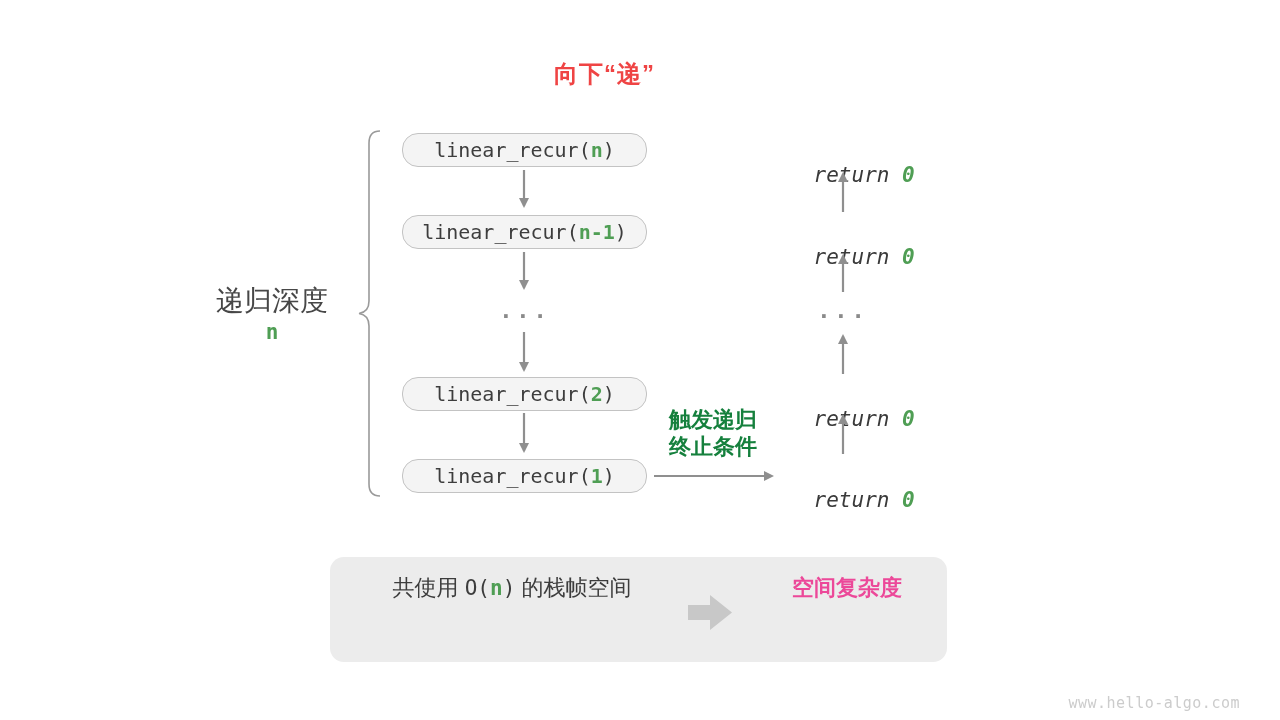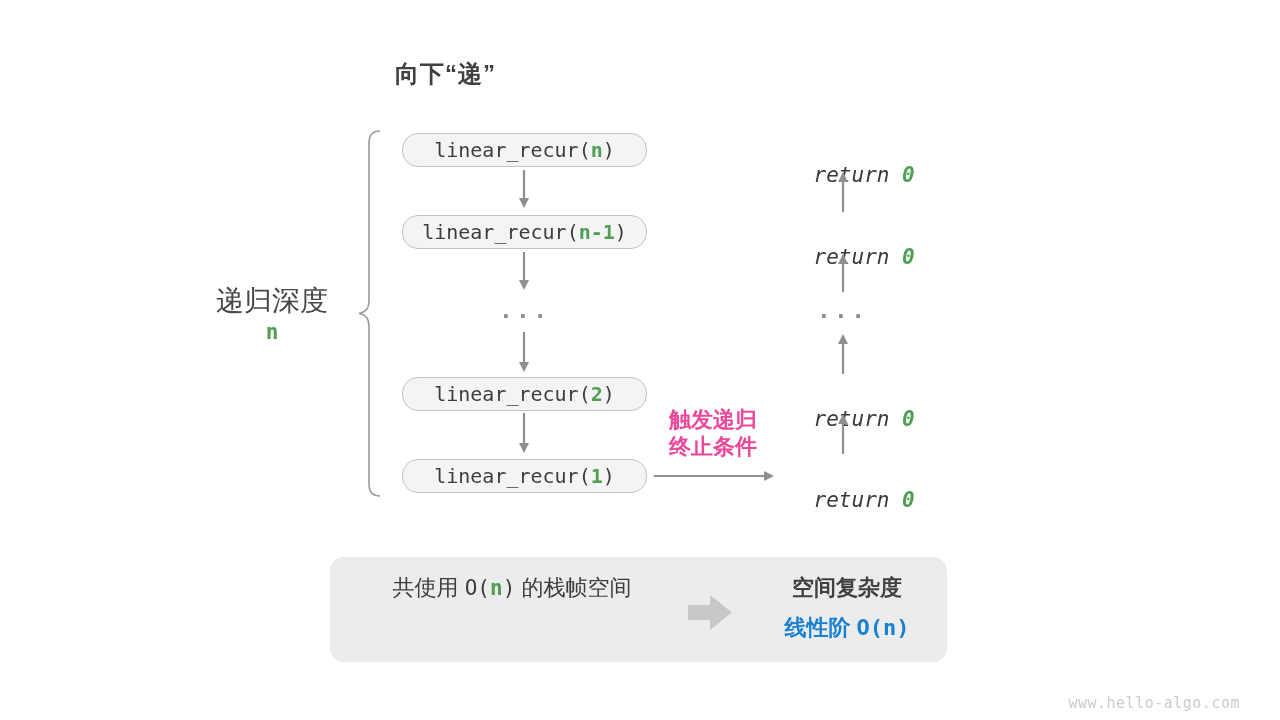--- a/index.html
+++ b/index.html
@@ -6,22 +6,22 @@
   .canvas{
     position:relative;width:1280px;height:720px;overflow:hidden;
     background:#ffffff;
     font-family:"Liberation Sans","DejaVu Sans",sans-serif;
   }
   .mono{font-family:"DejaVu Sans Mono","Liberation Mono",monospace;}
   .abs{position:absolute;}
 
   
   .col-header{
-    width:260px;font-size:24px;font-weight:bold;color:#404040;
-    letter-spacing:1px;text-align:left;
+    width:260px;font-size:24px;font-weight:bold;color:#ef4444;
+    letter-spacing:1px;text-align:right;
   }
 
   
   .depth-text{width:130px;font-size:28px;color:#474747;font-weight:500;text-align:center;}
   .depth-var{width:130px;font-size:21px;font-weight:bold;color:#4f9e54;text-align:center;}
 
   
   .stack-box{
     left:402px;width:243px;height:32px;
     background:#f4f4f4;border:1.5px solid #c3c3c3;border-radius:16px;
@@ -39,34 +39,34 @@
 
   
   .dots{
     width:120px;text-align:center;font-size:22px;font-weight:bold;
     color:#8a8a8a;letter-spacing:4px;line-height:20px;
   }
 
   
   .term-label{
     left:660px;top:406px;width:106px;text-align:center;
-    font-size:22px;font-weight:bold;color:#ec4899;line-height:27px;
+    font-size:22px;font-weight:bold;color:#15803d;line-height:27px;
   }
 
   
   .summary-box{
     left:330px;top:557px;width:617px;height:105px;
     background:#ececec;border-radius:14px;
   }
   .sum-left{left:352px;top:568px;width:320px;}
   .sum-line{height:40px;line-height:40px;text-align:center;font-size:22px;color:#3d3d3d;font-weight:500;white-space:pre;}
   .sum-line .var{color:#4f9e54;font-weight:bold;font-family:"DejaVu Sans Mono","Liberation Mono",monospace;font-size:21px;}
   .sum-line .code{font-family:"DejaVu Sans Mono","Liberation Mono",monospace;font-size:21px;}
   .sum-right{left:752px;top:568px;width:190px;}
-  .res-title{height:40px;line-height:40px;text-align:center;font-size:22px;font-weight:bold;color:#404040;}
+  .res-title{height:40px;line-height:40px;text-align:center;font-size:22px;font-weight:bold;color:#ec4899;}
   .res-value{height:40px;line-height:40px;text-align:center;font-size:22px;font-weight:bold;color:#1780d2;white-space:pre;}
   .res-value .code{font-family:"DejaVu Sans Mono","Liberation Mono",monospace;}
 
   
   .watermark{
     right:40px;top:678px;font-size:15px;color:#cccccc;letter-spacing:0.5px;margin-top:16px;
   }
 
   svg.overlay{position:absolute;left:0;top:0;pointer-events:none;}
 </style>
@@ -120,21 +120,20 @@
     <div>触发递归</div>
     <div>终止条件</div>
   </div>
 
   <div class="abs summary-box"></div>
   <div class="abs sum-left">
     <div class="sum-line"><span>共使用 </span><span class="code">O(</span><span class="var">n</span><span class="code">)</span><span> 的栈帧空间</span></div>
   </div>
   <div class="abs sum-right">
     <div class="res-title">空间复杂度</div>
-    <div class="res-value"><span>线性阶 </span><span class="code">O(n)</span></div>
   </div>
 
   <div class="abs watermark mono">www.hello-algo.com</div>
 
   <svg class="overlay" width="1280" height="720" viewBox="0 0 1280 720">
     <defs>
       <marker id="ah" markerUnits="userSpaceOnUse" markerWidth="12" markerHeight="12" refX="8" refY="5" orient="auto">
         <path d="M0,0 L10,5 L0,10 Z" fill="#8f8f8f"></path>
       </marker>
     </defs>

